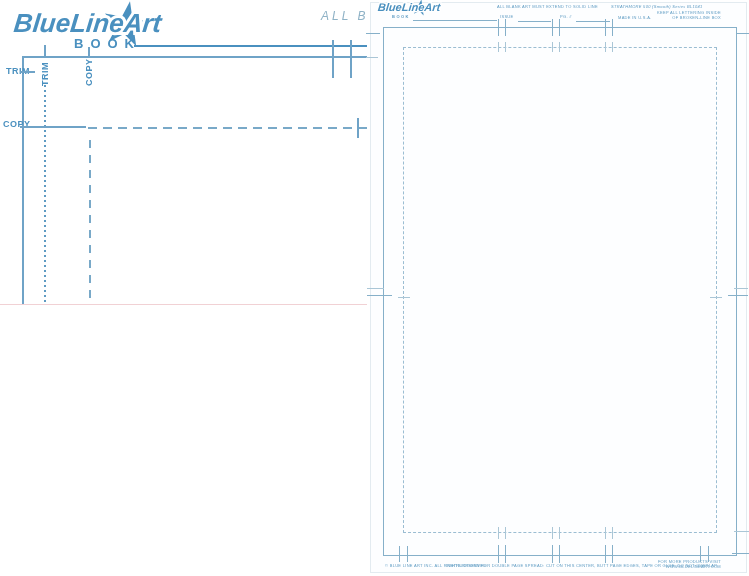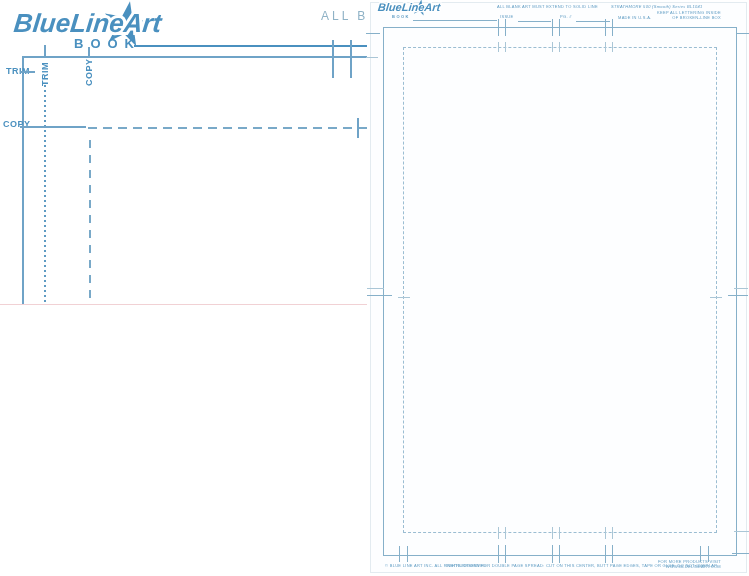--- a/index.html
+++ b/index.html
@@ -53,21 +53,21 @@
   <div class="brand-wrap" style="left:12px;top:4px;width:180px;height:44px;">
     <svg class="star" style="left:86px;top:-4px;" width="56" height="48" viewBox="0 0 100 100">
       <polygon points="50,2 61,36 97,36 68,58 79,92 50,71 21,92 32,58 3,36 39,36" fill="#4a90bf" transform="rotate(10 50 50)"></polygon>
     </svg>
     <span class="brand-text brand-outline" style="font-size:26px;left:2px;top:4px;">BlueLineArt</span>
     <span class="brand-text brand-fill" style="font-size:26px;left:2px;top:4px;">BlueLineArt</span>
   </div>
   <div class="book-label" style="left:74px;top:36px;font-size:13px;letter-spacing:7px;">BOOK</div>
   <div class="line line-strong" style="left:134px;top:45px;width:233px;height:2px;"></div>
 
-  <div class="top-note" style="left:321px;top:9px;">ALL B</div>
+  <div class="top-note" style="left:321px;top:9px;font-style:italic;">ALL B</div>
 
   <div class="line" style="left:22px;top:56px;width:345px;height:2px;"></div>
   <div class="line" style="left:22px;top:56px;width:2px;height:248px;"></div>
 
   <div class="line" style="left:332px;top:40px;width:2px;height:38px;"></div>
   <div class="line" style="left:350px;top:40px;width:2px;height:38px;"></div>
 
   <div class="line" style="left:44px;top:45px;width:2px;height:13px;"></div>
   <div class="guide-label-v" style="left:40px;top:52px;height:34px;">TRIM</div>
   <div class="dotted-v" style="left:44px;top:85px;height:218px;"></div>

